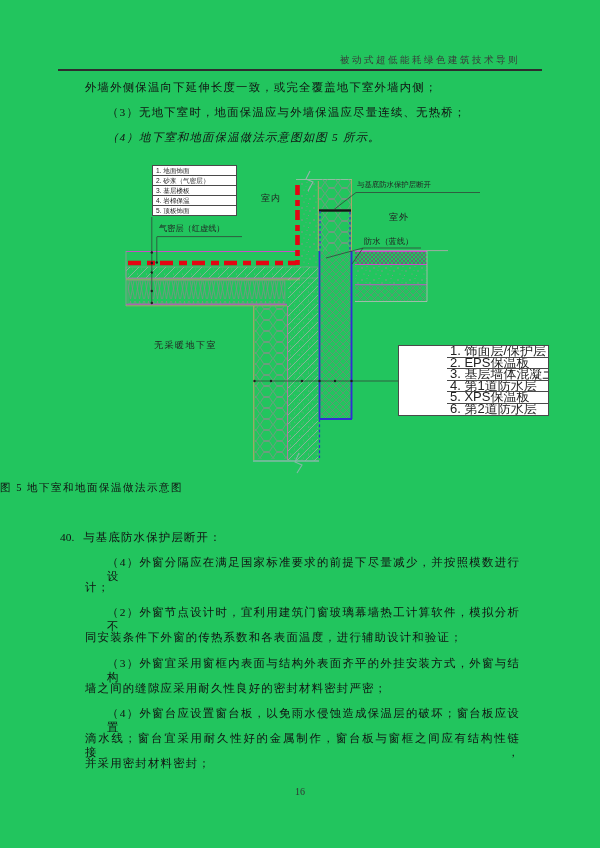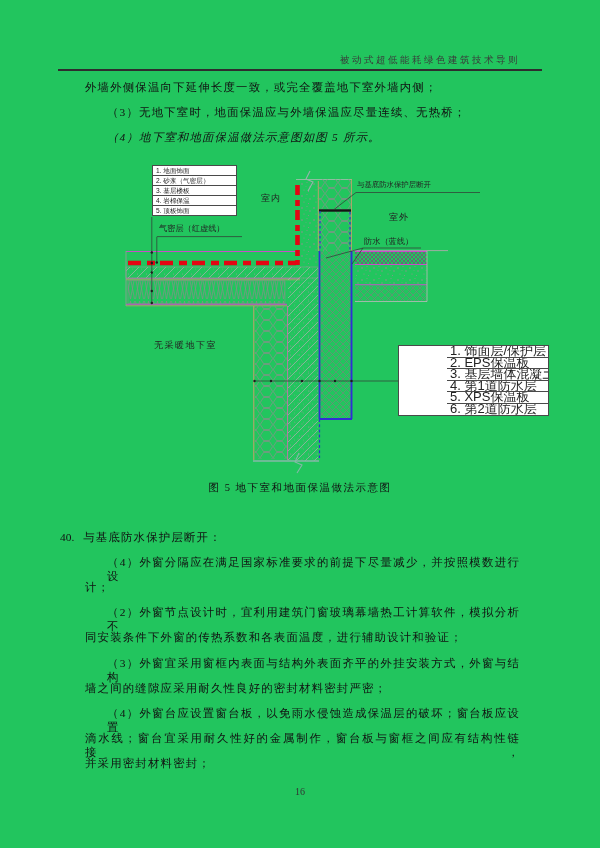--- a/index.html
+++ b/index.html
@@ -16,21 +16,21 @@
   .w-full{width:435px;}
   .secnum{display:inline-block;letter-spacing:0;margin-right:9px;}
   
   .flab{position:absolute;font-family:Liberation Sans, sans-serif;color:#222;white-space:nowrap;}
   .legend{position:absolute;border:1px solid #4a4a4a;background:#fff;
           font-family:"Liberation Sans","DejaVu Sans",sans-serif;color:#222;}
   .legend .row{border-bottom:1px solid #4a4a4a;overflow:hidden;white-space:nowrap;padding-left:3px;}
   .legend .row:last-child{border-bottom:none;}
   .leg-l .row{height:9.1px;line-height:9.4px;font-size:6.6px;}
   .leg-r .row{height:10.6px;line-height:10.9px;font-size:13px;margin-left:48px;}
-  .caption{position:absolute;top:481px;left:0;width:600px;text-align:center;
+  .caption{position:absolute;top:481px;left:0;width:600px;
            font-size:10.5px;letter-spacing:1.5px;color:#111;}
   .pagenum{position:absolute;top:786px;left:0;width:600px;text-align:center;font-size:10px;color:#333;}
 </style>
 </head>
 <body>
 
 <div id="page">
 
   <div class="hdr">被动式超低能耗绿色建筑技术导则</div>
   <div class="hdr-rule"></div>

